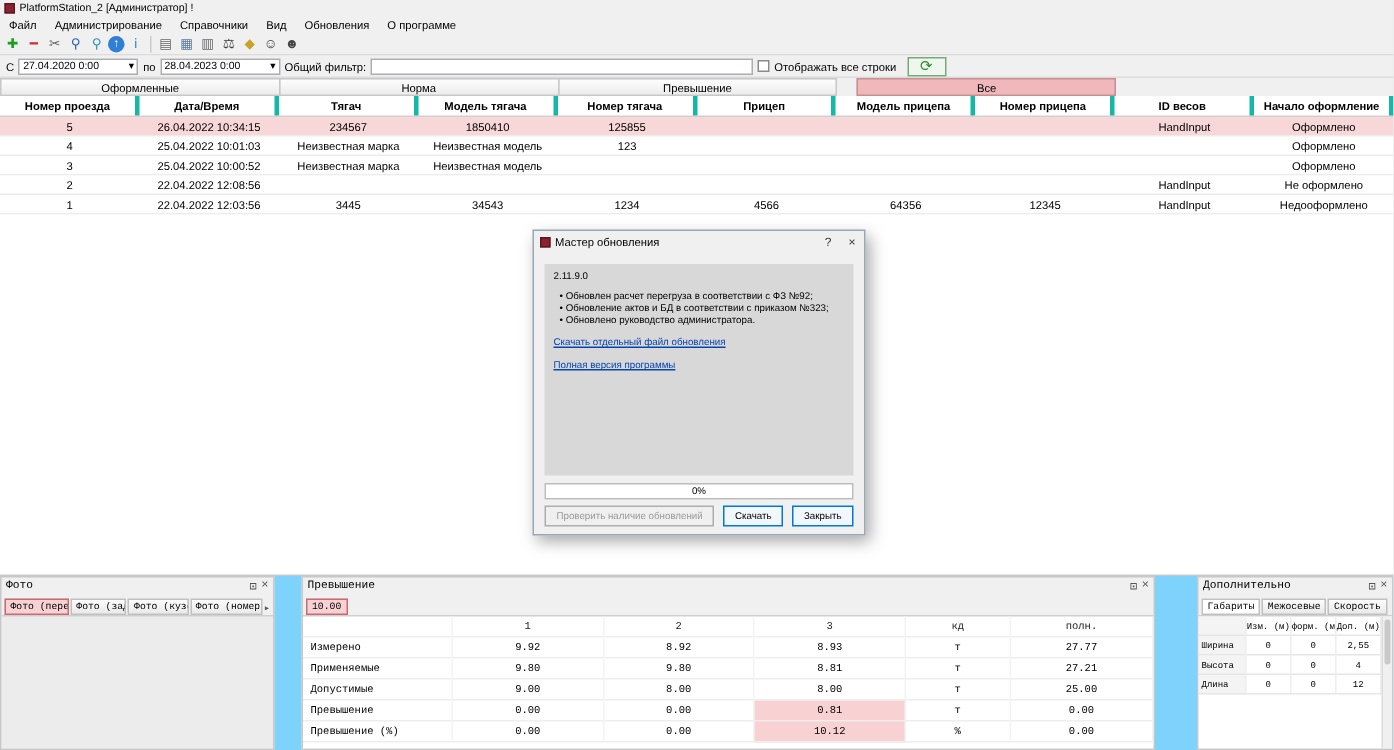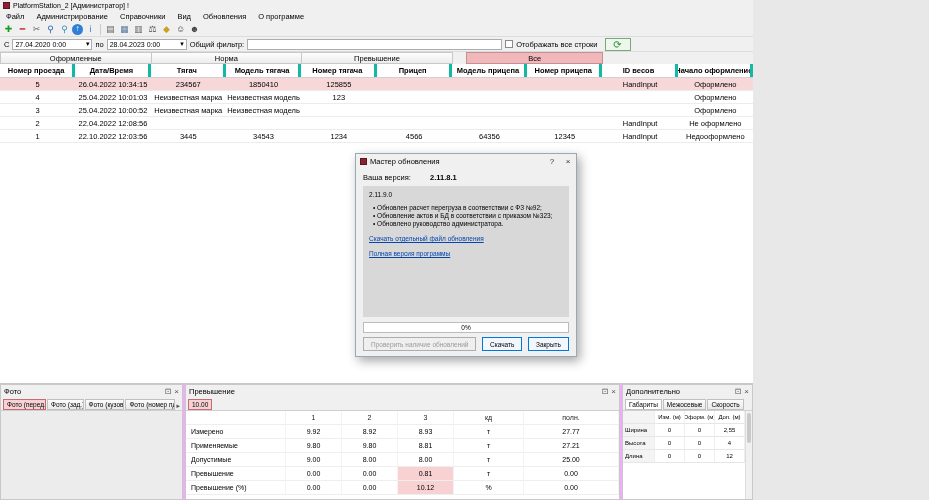--- a/index.html
+++ b/index.html
@@ -1,18 +1,18 @@
 <!DOCTYPE html>
 <html><head>
 <meta charset="utf-8">
 <style>
   * { box-sizing: border-box; margin: 0; padding: 0; }
   html,body { width:929px; height:500px; overflow:hidden; }
   body { font-family:"Liberation Sans",sans-serif; background:#e8e8e8; font-size:8px; color:#000; }
-  .window { position:relative; width:753px; height:500px; display:flex; flex-direction:column; background:#f0f0f0; }
+  .window { position:relative; width:929px; height:500px; display:flex; flex-direction:column; background:#f0f0f0; }
 
   
   .titlebar { height:11px; display:flex; align-items:center; gap:3px; padding:0 3px; font-size:7px; background:#f0f0f0; }
   .appicon { width:7px; height:7px; background:#8b2232; border:1px solid #5d1520; flex:0 0 auto; }
   .menubar { height:11px; display:flex; align-items:center; font-size:7.5px; background:#f0f0f0; }
   .menu-item { padding:0 6px; cursor:default; }
 
   
   .toolbar { height:15px; display:flex; align-items:center; gap:1px; padding:1px 2px; background:#f0f0f0; border-bottom:1px solid #dcdcdc; }
   .tb-icon { width:13px; height:13px; display:flex; align-items:center; justify-content:center; font-size:9px; line-height:1; }
@@ -35,25 +35,25 @@
 
   
   .mheader { display:grid; grid-template-columns:repeat(10,1fr); height:14px; background:#fff; border-bottom:1px solid #d0d0d0; font-weight:bold; font-size:7.5px; }
   .mheader > div { display:flex; align-items:center; justify-content:center; border-right:3px solid #14b8a6; overflow:hidden; white-space:nowrap; }
   .mrow { display:grid; grid-template-columns:repeat(10,1fr); height:13px; background:#fff; border-bottom:1px solid #ececec; font-size:7.5px; }
   .mrow > div { display:flex; align-items:center; justify-content:center; overflow:hidden; white-space:nowrap; }
   .mrow.selected { background:#f8d7d9; }
   .table-area { flex:1; background:#fff; border-bottom:1px solid #c8c8c8; }
 
   
-  .bottom { height:116px; display:flex; gap:2px; background:#f0abfc; }
+  .bottom { height:116px; display:flex; gap:18px; background:#7dd3fc;font-family:Liberation Mono, monospace; }
   .panel { background:#f0f0f0; border:1px solid #c8c8c8; display:flex; flex-direction:column; overflow:hidden; }
   .panel-photo { width:183px; flex:0 0 auto; }
   .panel-excess { flex:1; }
-  .panel-extra { width:131px; flex:0 0 auto; }
+  .panel-extra { width:131px; flex:0 0 auto;margin-left:10px; }
   .panel-header { height:12px; display:flex; align-items:center; justify-content:space-between; font-size:7.5px; padding:0 3px; }
   .ph-icons { display:flex; gap:3px; color:#555; font-size:8px; }
   .ptabs { display:flex; align-items:flex-end; gap:1px; padding:1px 2px 0; height:13px; font-size:6.5px; }
   .ptab { border:1px solid #c0c0c0; background:linear-gradient(#fcfcfc,#e9e9e9); padding:1px 3px; white-space:nowrap; overflow:hidden; }
   .ptab.red { border-color:#c96a6e; background:#f6d2d4; }
   .ptab-arrow { margin-left:auto; font-size:7px; color:#555; }
 
   .e-body { flex:1; background:#fff; border-top:1px solid #cfcfcf; }
   .e-grid { display:grid; grid-template-columns:100px 1fr 1fr 1fr 70px 95px; font-size:7px; }
   .e-grid > div { height:14px; display:flex; align-items:center; justify-content:center; border-bottom:1px solid #eee; border-right:1px solid #f3f3f3; overflow:hidden; }
@@ -210,21 +210,21 @@
     <div></div>
     <div></div>
     <div></div>
     <div></div>
     <div></div>
     <div>HandInput</div>
     <div>Не оформлено</div>
   </div>
   <div class="mrow">
     <div>1</div>
-    <div>22.10.2022 12:03:56</div>
+    <div>22.04.2022 12:03:56</div>
     <div>3445</div>
     <div>34543</div>
     <div>1234</div>
     <div>4566</div>
     <div>64356</div>
     <div>12345</div>
     <div>HandInput</div>
     <div>Недооформлено</div>
   </div>
 
@@ -363,24 +363,20 @@
   <div class="dialog">
     <div class="dlg-title">
       <span class="appicon"></span>
       <span class="dlg-title-text">Мастер обновления</span>
       <span class="dlg-btns">
         <span class="dlg-sysbtn">?</span>
         <span class="dlg-sysbtn">×</span>
       </span>
     </div>
     <div class="dlg-body">
-      <div class="ver-row">
-        <span class="ver-label">Ваша версия:</span>
-        <span class="ver-value">2.11.8.1</span>
-      </div>
       <div class="changelog">
         <div>2.11.9.0</div>
         <ul>
           <li>Обновлен расчет перегруза в соответствии с ФЗ №92;</li>
           <li>Обновление актов и БД в соответствии с приказом №323;</li>
           <li>Обновлено руководство администратора.</li>
         </ul>
         <span class="dlg-link">Скачать отдельный файл обновления</span>
         <span class="dlg-link">Полная версия программы</span>
       </div>

